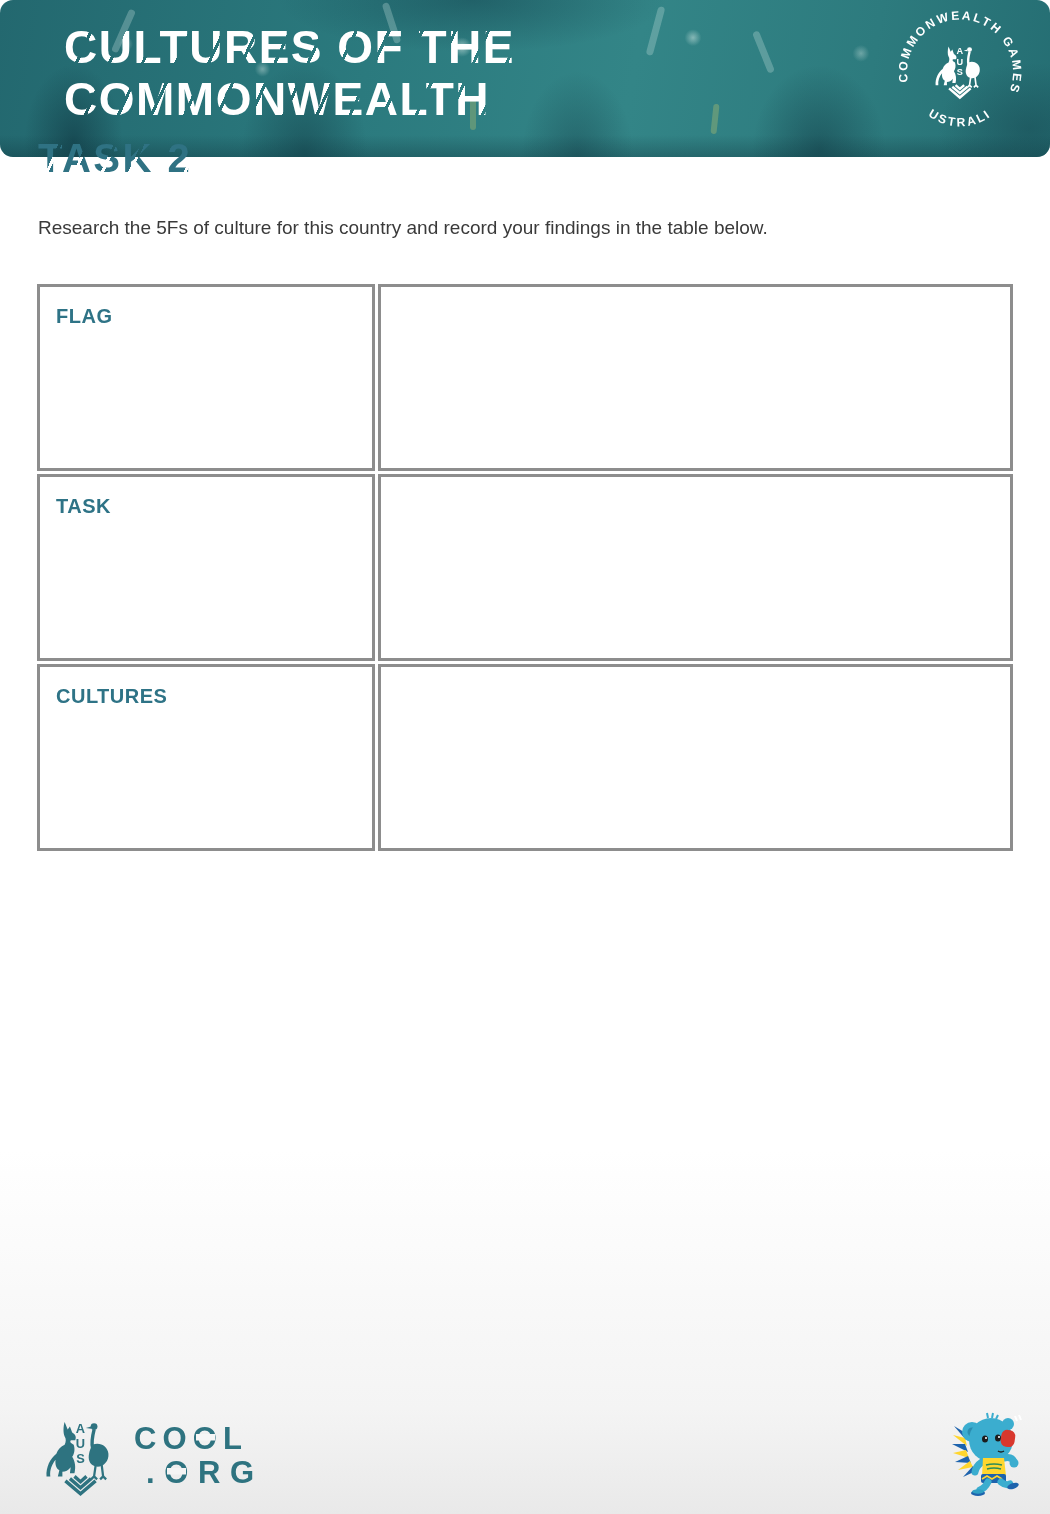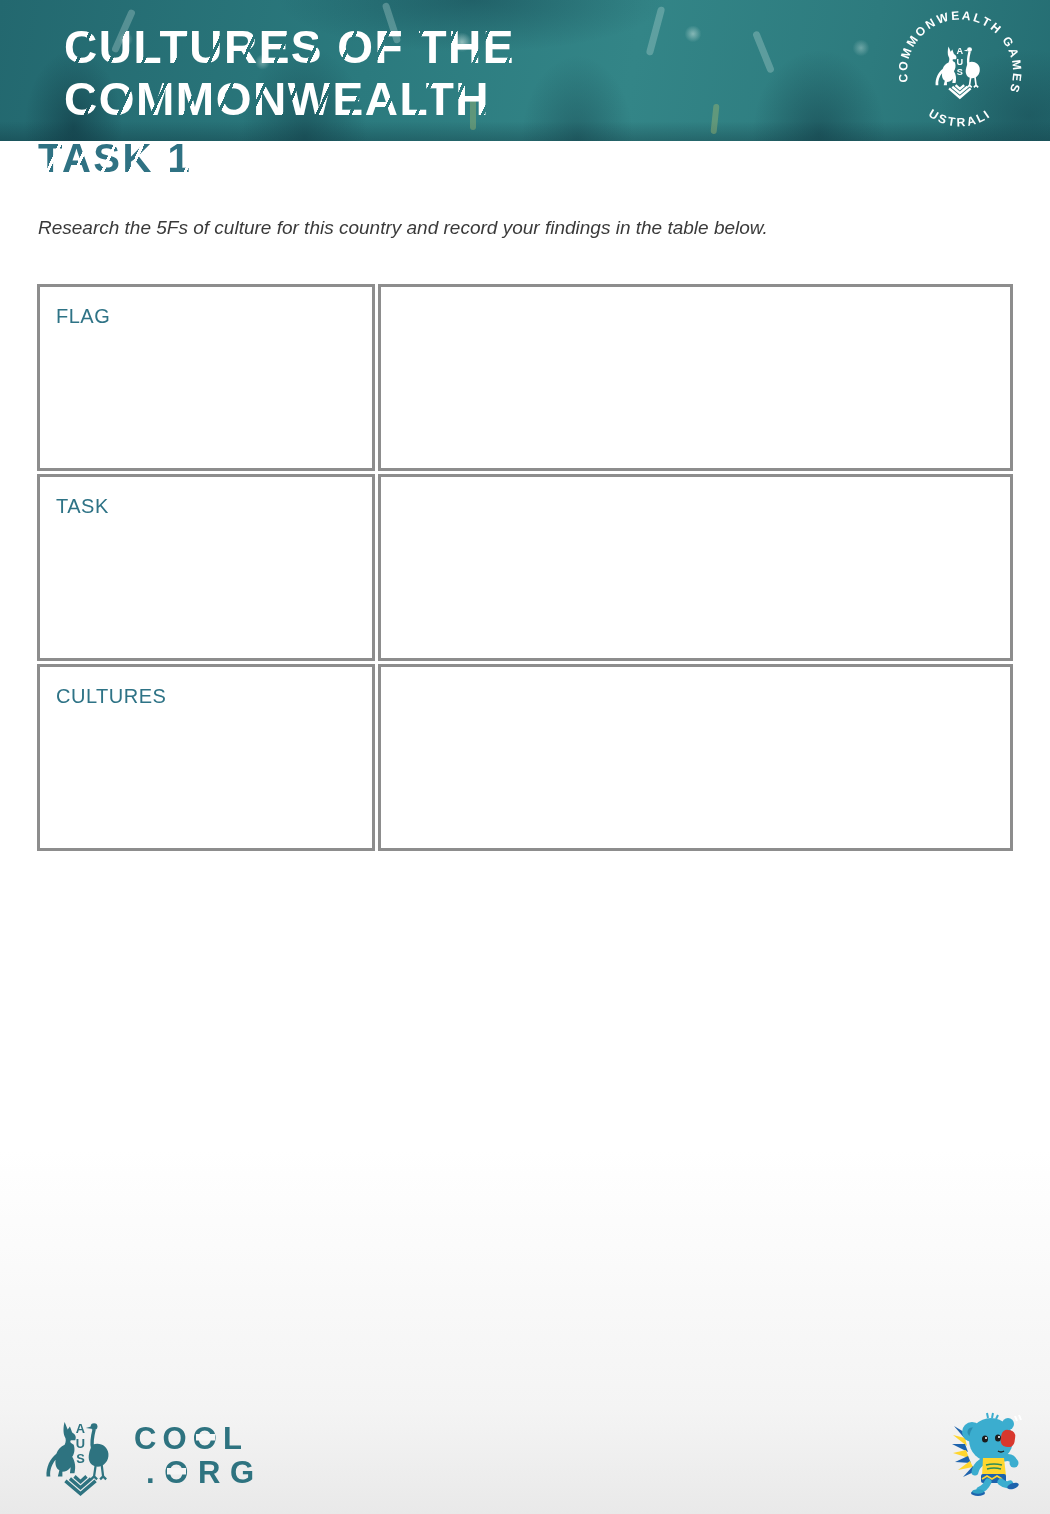--- a/index.html
+++ b/index.html
@@ -5,21 +5,21 @@
   html,body{margin:0;padding:0;background:#fff;}
   .page{
     position:relative;
     width:1050px;height:1514px;
     font-family:"Liberation Sans",sans-serif;
     background:linear-gradient(180deg,#ffffff 0%,#ffffff 76%,#f4f4f4 93%,#e9e9e9 100%);
     overflow:hidden;
   }
 
   
-  .banner{position:absolute;top:0;left:0;width:1050px;height:141px;overflow:hidden;}
+  .banner{position:absolute;top:0;left:0;width:1050px;height:157px;overflow:hidden;border-radius:13px;}
   .banner-photo{
     position:absolute;inset:0;
     background:
       radial-gradient(circle 14px at 44% 30%, rgba(216,236,231,.60), rgba(216,236,231,0) 70%),
       radial-gradient(circle 12px at 66% 24%, rgba(216,236,231,.50), rgba(216,236,231,0) 70%),
       radial-gradient(circle 11px at 25% 44%, rgba(205,228,224,.45), rgba(205,228,224,0) 70%),
       radial-gradient(circle 12px at 82% 34%, rgba(205,228,224,.40), rgba(205,228,224,0) 70%),
       radial-gradient(circle 10px at 12% 28%, rgba(205,228,224,.40), rgba(205,228,224,0) 70%),
       radial-gradient(ellipse 70px 110px at 7% 90%, rgba(13,49,60,.55), rgba(13,49,60,0) 70%),
       radial-gradient(ellipse 90px 130px at 29% 97%, rgba(16,56,66,.48), rgba(16,56,66,0) 70%),
@@ -57,33 +57,33 @@
   .dotted-line{flex:1;height:21px;margin-left:18px;border-bottom:2px dotted #9a9a9a;}
 
   
   .task-heading{
     margin:64px 0 0 38px;
     font-size:40px;font-weight:800;letter-spacing:2.5px;
     color:#2F7283;
     -webkit-mask-image:repeating-linear-gradient(115deg,#000 0 22px,transparent 22px 25px);
     mask-image:repeating-linear-gradient(115deg,#000 0 22px,transparent 22px 25px);
   }
-  .task-instruction{margin:36px 38px 0 38px;font-size:19px;color:#3a3a3a;font-style:italic;}
+  .task-instruction{margin:36px 38px 0 38px;font-size:19px;color:#3a3a3a;}
 
   
   .fives-table{
     margin:42px 34px 0 34px;
     border-collapse:separate;border-spacing:3px;
     width:982px;table-layout:fixed;
   }
   .fives-table td{border:3px solid #8D8D8D;background:#ffffff;vertical-align:top;}
   .label-cell{
     width:306px;height:168px;
     padding:13px 10px 0 16px;
-    color:#2E7386;font-weight:normal;font-size:20px;letter-spacing:.5px;
+    color:#2E7386;font-weight:bold;font-size:20px;letter-spacing:.5px;
     line-height:1.6;white-space:pre-line;
   }
   .answer-cell{}
 
   
   .footer-left{position:absolute;left:44px;bottom:18px;display:flex;align-items:center;}
   .cga-emblem-teal{color:#2E7380;}
   .coolorg-logo{margin-left:14px;color:#2E7380;}
   .mascot{position:absolute;right:28px;bottom:16px;}
 </style>
@@ -145,21 +145,21 @@
       </text>
       <use href="#cga-emblem" transform="translate(42,41) scale(0.58)"></use>
     </svg>
   </header>
 
   <section class="country-line">
     <span class="country-label">The Commonwealth country I am researching is:</span>
     <span class="dotted-line"></span>
   </section>
 
-  <h2 class="task-heading">TASK 1</h2>
+  <h2 class="task-heading">TASK 2</h2>
   <p class="task-instruction">Research the 5Fs of culture for this country and record your findings in the table below.</p>
 
   <table class="fives-table">
     <tbody>
       <tr>
         <td class="label-cell">FLAG</td>
         <td class="answer-cell"></td>
       </tr>
       <tr>
         <td class="label-cell">TASK</td>

